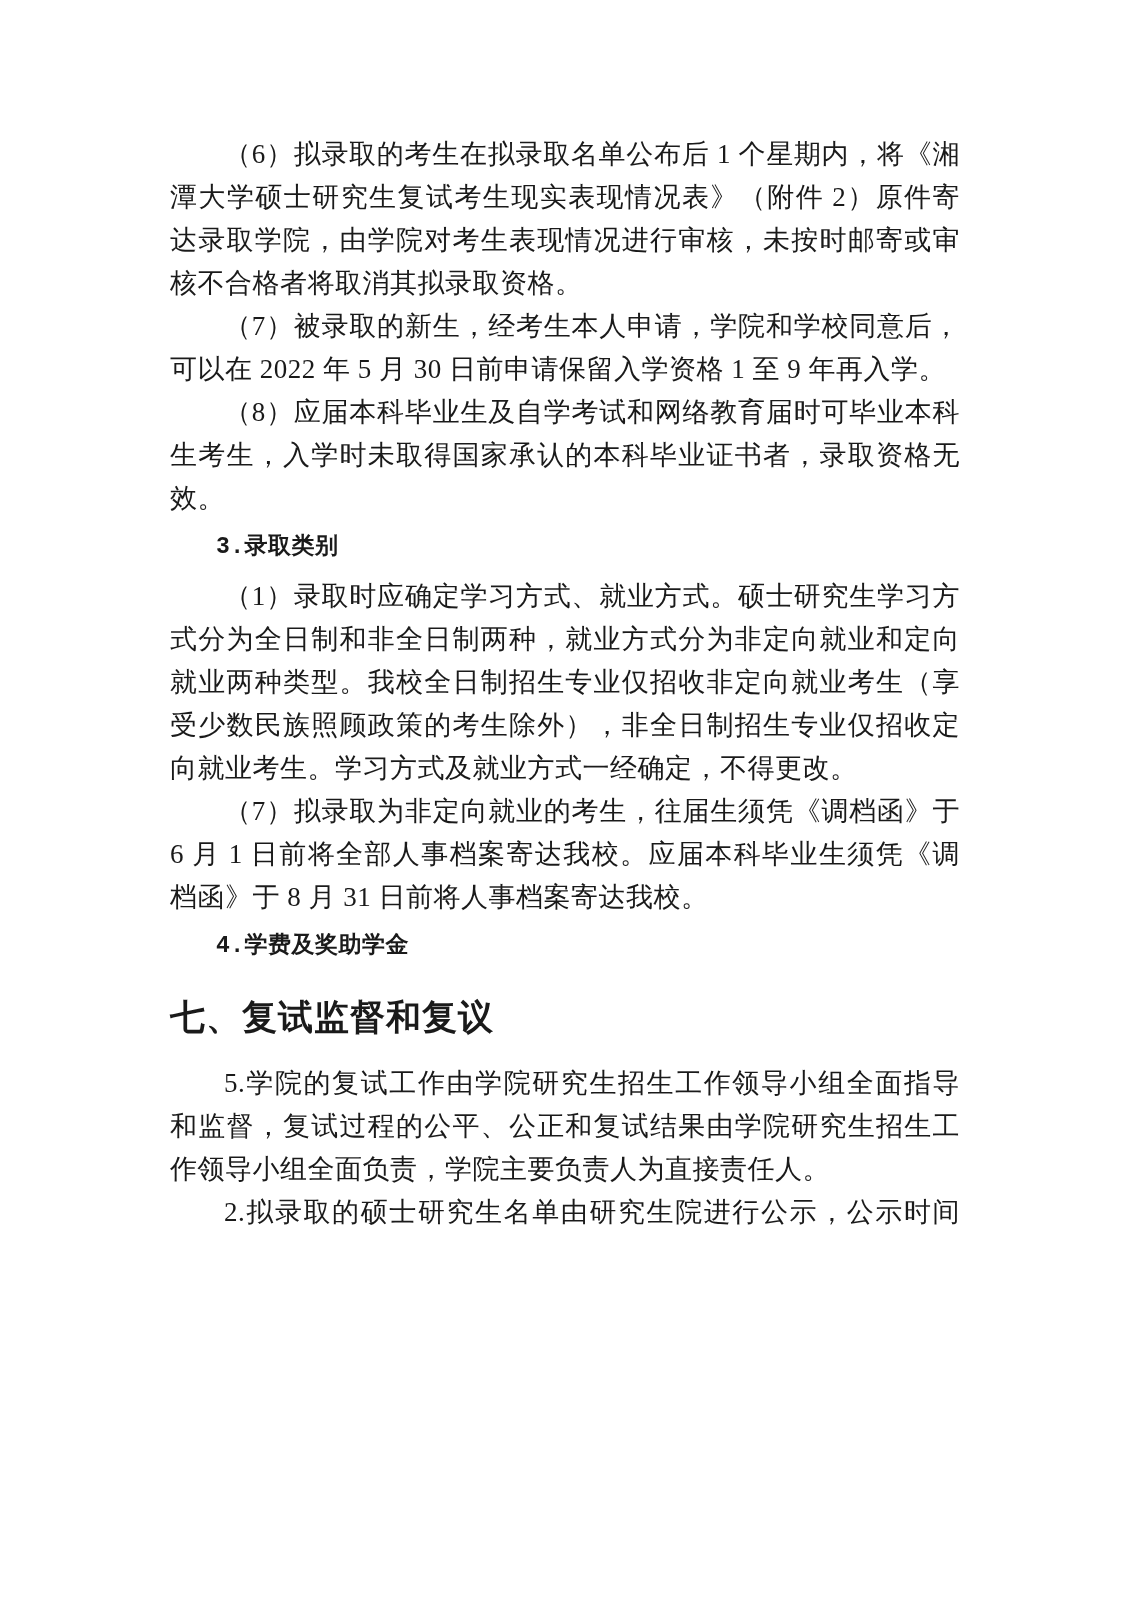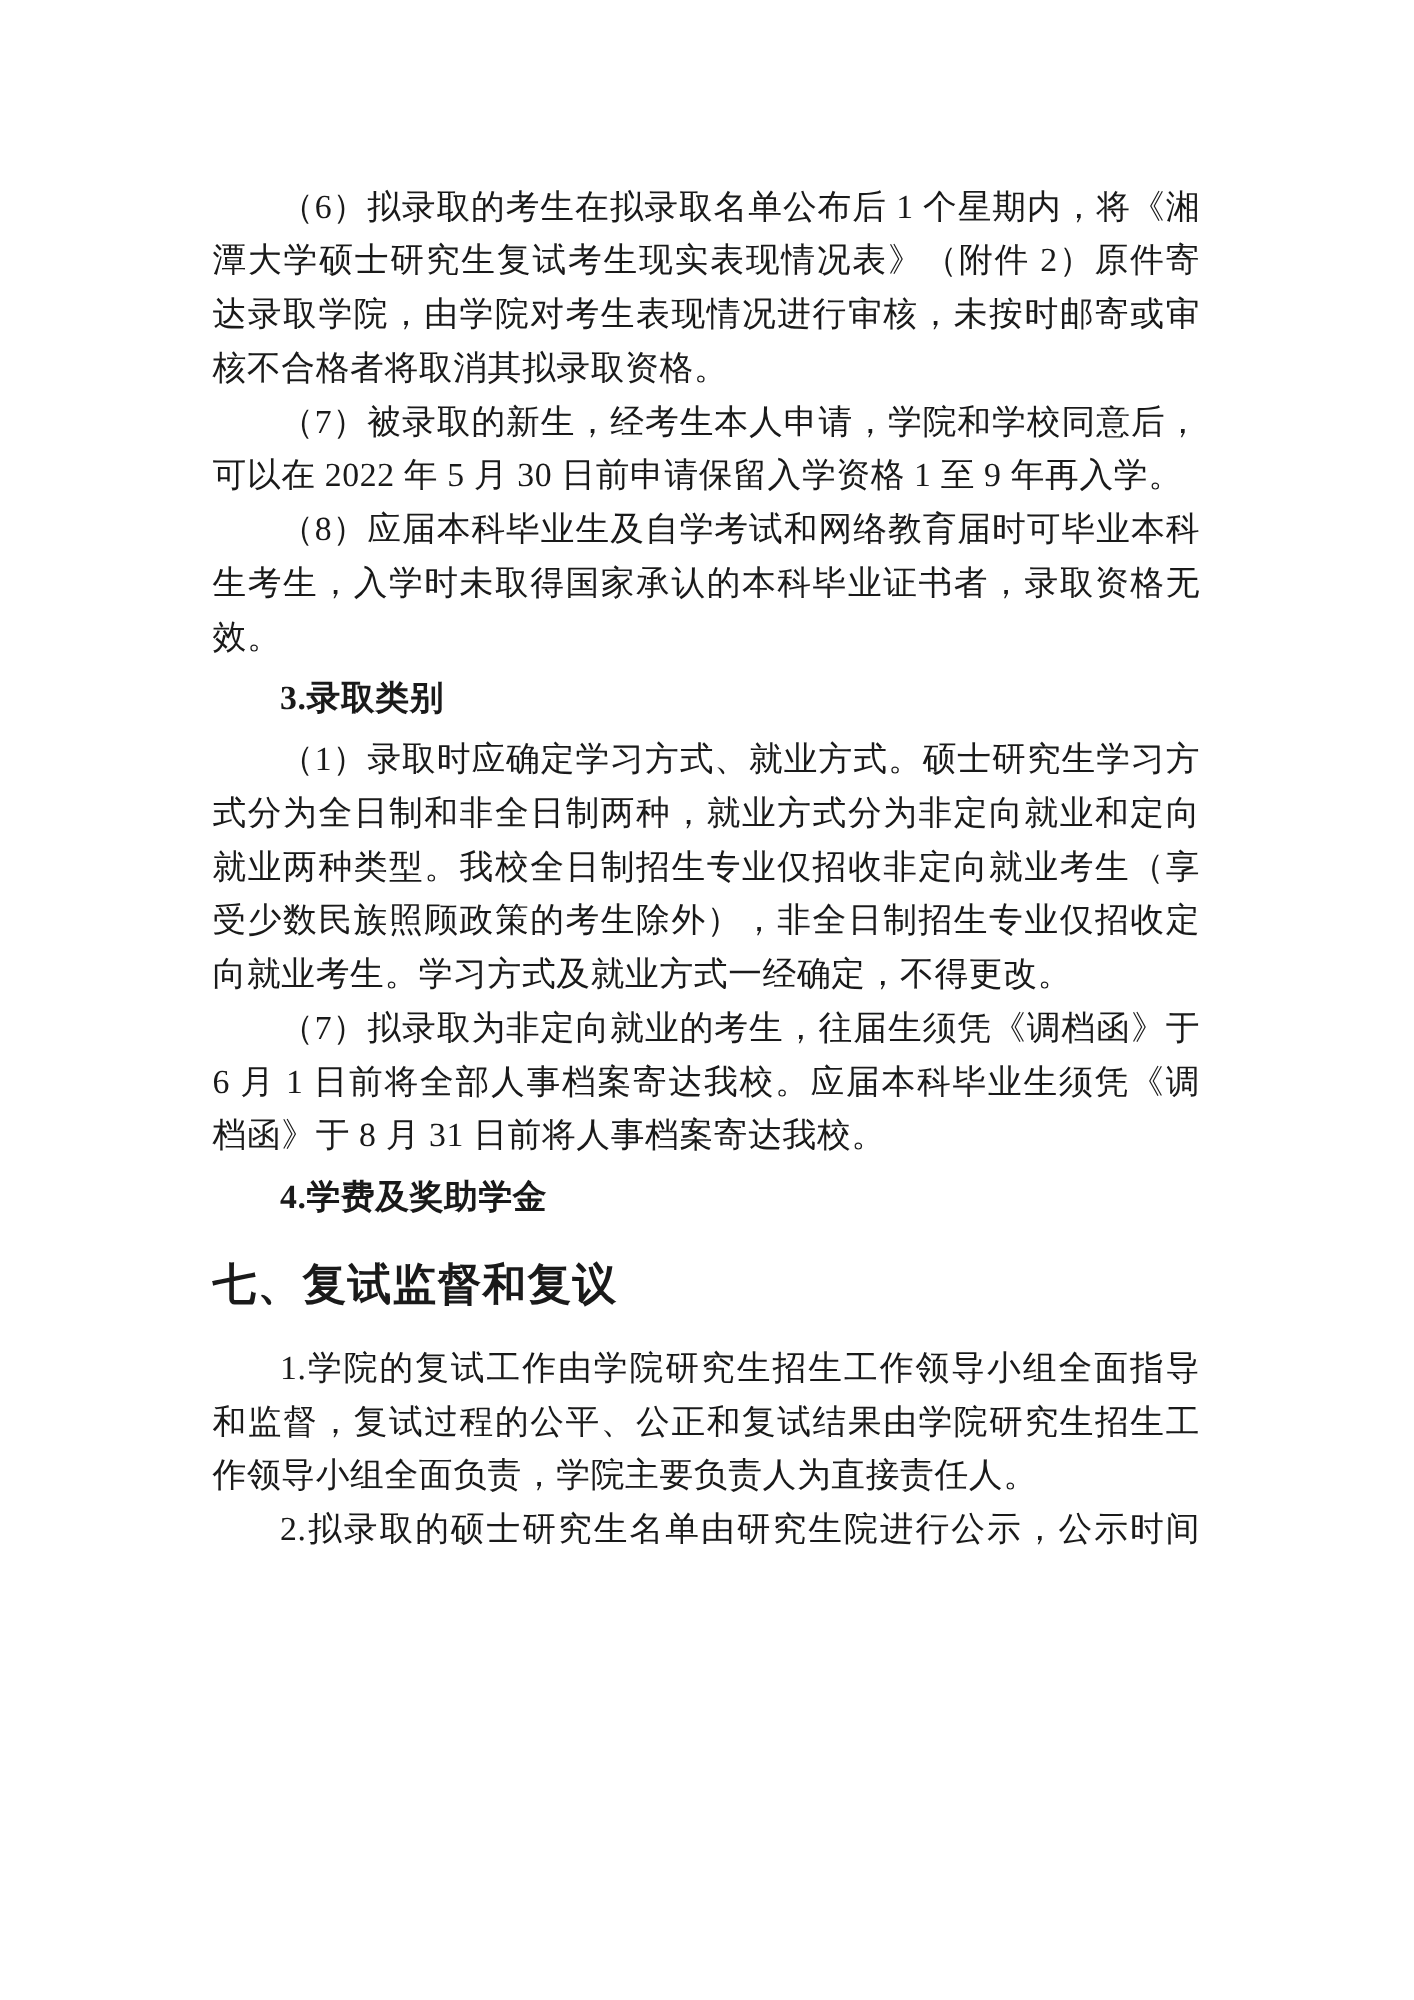--- a/index.html
+++ b/index.html
@@ -8,44 +8,44 @@
     background: #ffffff;
   }
   .page {
     position: relative;
     width: 1131px;
     height: 1228px;
     background: #ffffff;
     overflow: hidden;
     font-family: "Liberation Serif", "DejaVu Serif", serif;
     color: #1a1a1a;
-    margin-top: 11px;
   }
   .content {
     position: absolute;
     left: 170px;
     top: 133px;
     width: 790px;
   }
   .para {
     margin: 0;
     font-size: 27px;
     line-height: 43px;
     text-indent: 2em;
     text-align: justify;
     text-justify: inter-ideograph;
     letter-spacing: 0.5px;
   }
   .sub-heading {
     margin: 6px 0 6px 0;
-    font-size: 27px;
+    font-size: 23px;
     line-height: 43px;
     text-indent: 2em;
     font-weight: bold;
     letter-spacing: 0.5px;
+    font-family: Liberation Mono, monospace;
   }
   .main-heading {
     margin: 26px 0 22px 0;
     font-size: 35px;
     line-height: 46px;
     text-indent: 0;
     font-weight: bold;
     font-family: "Liberation Sans", "DejaVu Sans", sans-serif;
     letter-spacing: 1px;
   }
@@ -66,17 +66,17 @@
 <div class="page">
   <div class="content">
     <p class="para">（6）拟录取的考生在拟录取名单公布后 1 个星期内，将《湘潭大学硕士研究生复试考生现实表现情况表》（附件 2）原件寄达录取学院，由学院对考生表现情况进行审核，未按时邮寄或审核不合格者将取消其拟录取资格。</p>
     <p class="para">（7）被录取的新生，经考生本人申请，学院和学校同意后，可以在 2022 年 5 月 30 日前申请保留入学资格 1 至 9 年再入学。</p>
     <p class="para">（8）应届本科毕业生及自学考试和网络教育届时可毕业本科生考生，入学时未取得国家承认的本科毕业证书者，录取资格无效。</p>
     <p class="sub-heading">3.录取类别</p>
     <p class="para">（1）录取时应确定学习方式、就业方式。硕士研究生学习方式分为全日制和非全日制两种，就业方式分为非定向就业和定向就业两种类型。我校全日制招生专业仅招收非定向就业考生（享受少数民族照顾政策的考生除外），非全日制招生专业仅招收定向就业考生。学习方式及就业方式一经确定，不得更改。</p>
     <p class="para">（7）拟录取为非定向就业的考生，往届生须凭《调档函》于 6 月 1 日前将全部人事档案寄达我校。应届本科毕业生须凭《调档函》于 8 月 31 日前将人事档案寄达我校。</p>
     <p class="sub-heading">4.学费及奖助学金</p>
     <p class="main-heading">七、复试监督和复议</p>
-    <p class="para">1.学院的复试工作由学院研究生招生工作领导小组全面指导和监督，复试过程的公平、公正和复试结果由学院研究生招生工作领导小组全面负责，学院主要负责人为直接责任人。</p>
+    <p class="para">5.学院的复试工作由学院研究生招生工作领导小组全面指导和监督，复试过程的公平、公正和复试结果由学院研究生招生工作领导小组全面负责，学院主要负责人为直接责任人。</p>
     <p class="para">2.拟录取的硕士研究生名单由研究生院进行公示，公示时间不少于 10 个工作日。</p>
   </div>
   <div class="footer">6</div>
 </div>
 
 </body></html>

